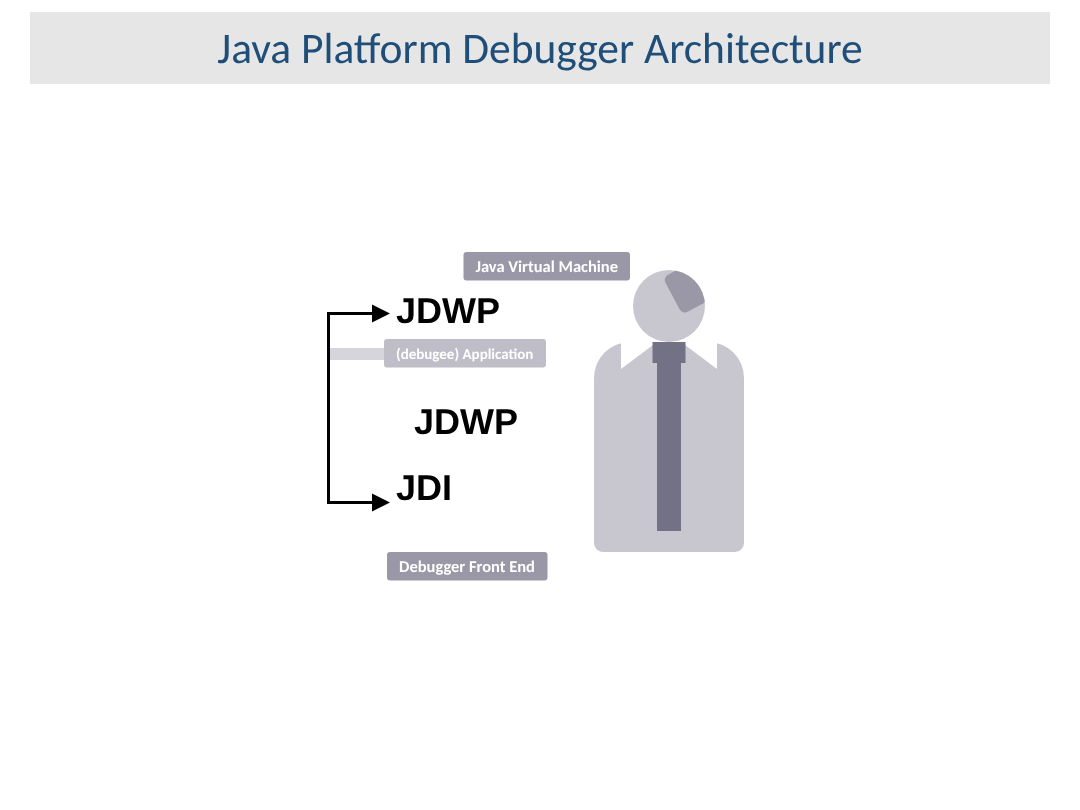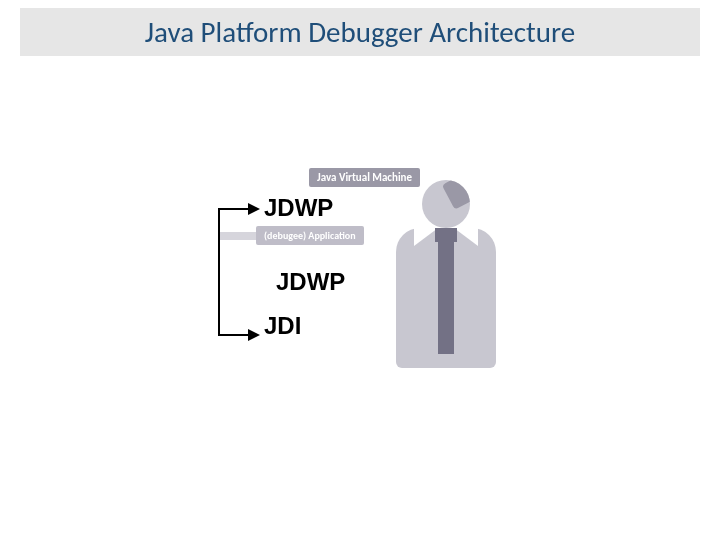--- a/index.html
+++ b/index.html
@@ -45,20 +45,21 @@
 
   <div class="api-text api-jvmdi">JDWP</div>
 
   <div class="horiz-bar"></div>
   <div class="label-mid">(debugee) Application</div>
 
   <div class="api-text api-jdwp">JDWP</div>
 
   <div class="api-text api-jdi">JDI</div>
 
+  <div class="label-bottom">Debugger Front End</div>
 
   <div class="line line-v"></div>
   <div class="line line-h1"></div>
   <div class="arrow-right arrow1"></div>
   <div class="line line-h3"></div>
   <div class="arrow-right arrow3"></div>
 
   <div class="figure-wrap">
     <div class="figure-body"></div>
     <div class="figure-collar-l"></div>

